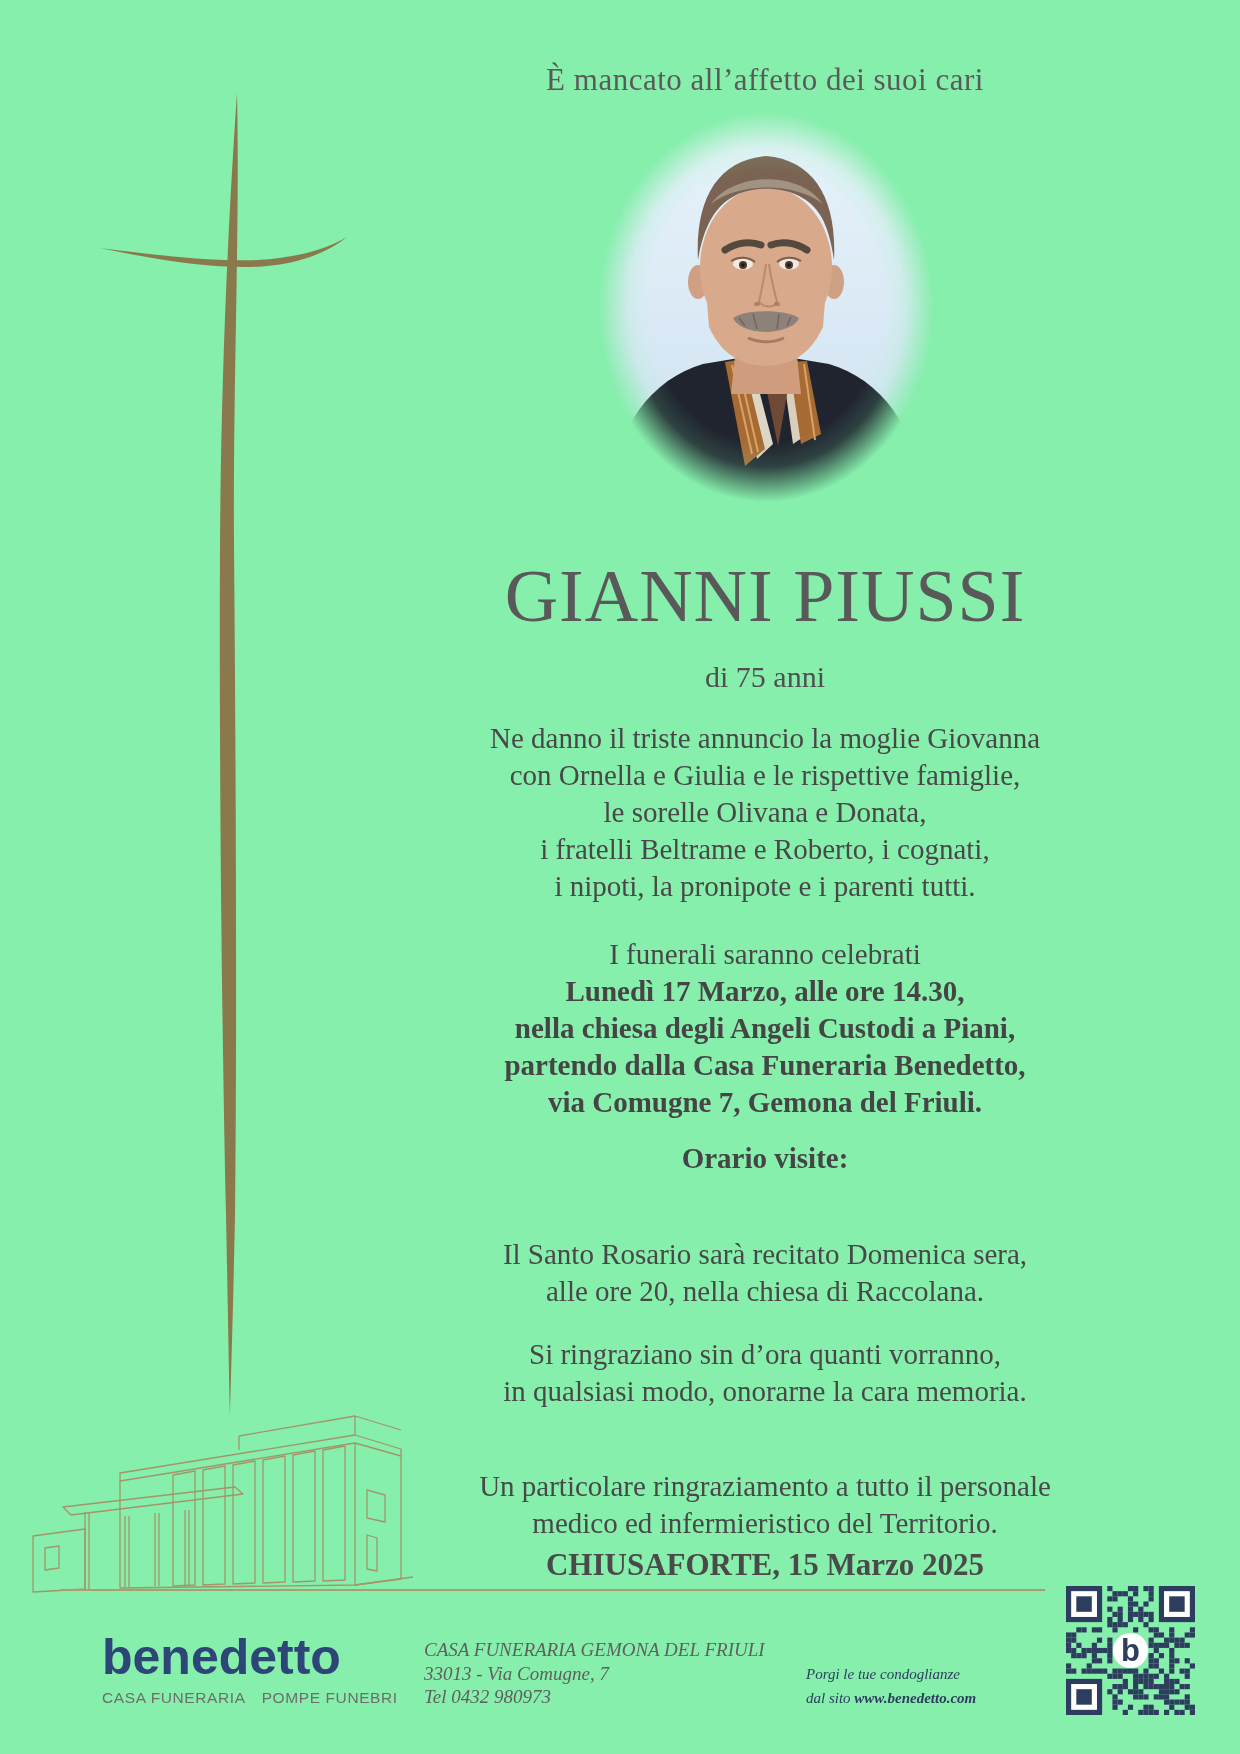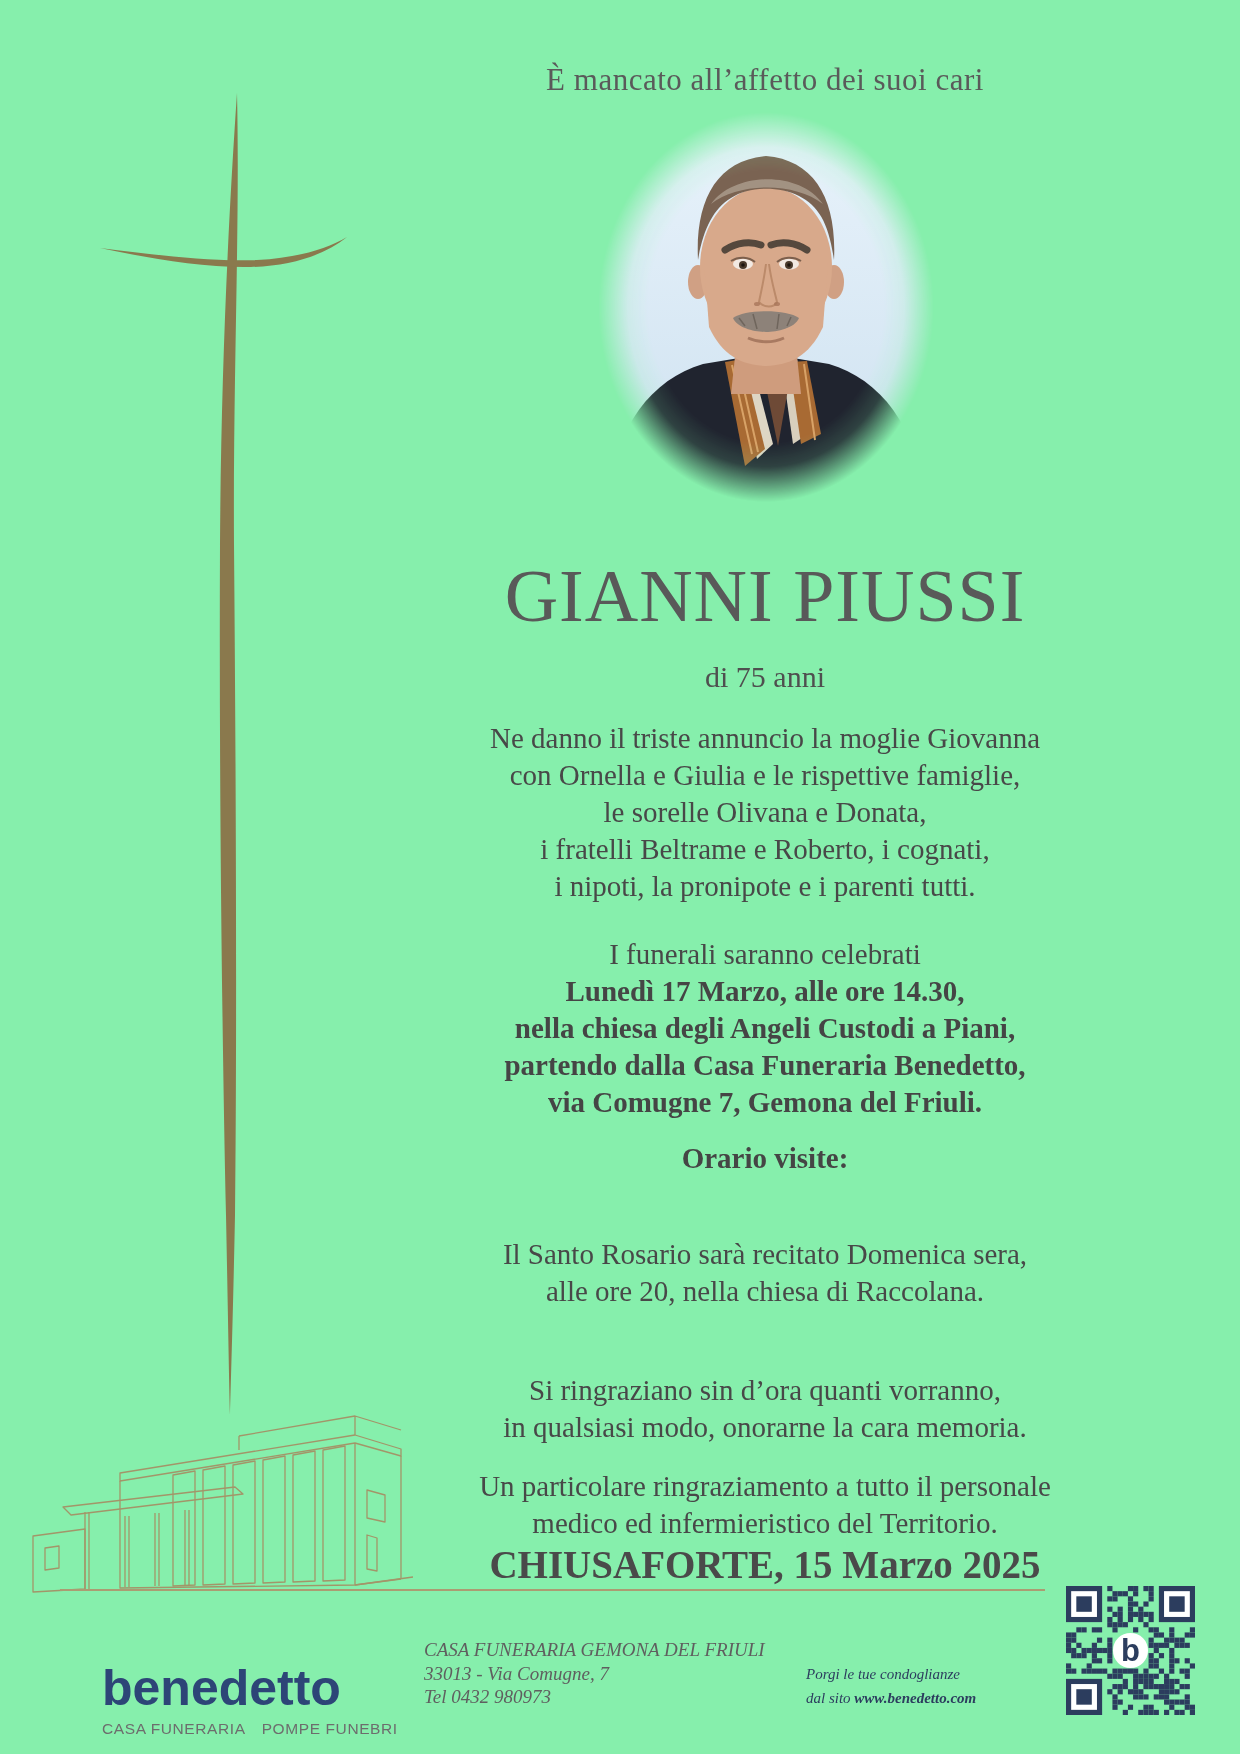--- a/index.html
+++ b/index.html
@@ -9,30 +9,30 @@
   .col{position:absolute;left:420px;width:690px;text-align:center;}
   .intro{top:62px;font-size:31px;color:#5a5a5a;letter-spacing:.5px;}
   .name{top:556px;font-size:74px;color:#595959;letter-spacing:1px;line-height:1.1;}
   .age{top:660px;font-size:30px;color:#4f4f4f;}
   .para{font-size:29px;line-height:37px;color:#484848;}
   .family{top:720px;}
   .funeral{top:936px;}
   .bold{font-weight:bold;color:#454545;}
   .visits{top:1140px;}
   .rosary{top:1236px;}
-  .thanks1{top:1336px;margin-top:36px;}
+  .thanks1{top:1336px;}
   .thanks2{top:1432px;margin-top:36px;}
-  .dateline{top:1546px;font-size:39px;font-weight:bold;color:#4a4a4a;line-height:37px;}
+  .dateline{top:1546px;font-size:31px;font-weight:bold;color:#4a4a4a;line-height:37px;}
   .cross-svg{left:85px;top:85px;width:280px;height:1340px;}
   .building-svg{left:25px;top:1395px;width:390px;height:200px;}
   .gold-rule{left:60px;top:1589px;width:985px;height:2px;background:#ab9c72;}
   .photo{left:598px;top:112px;width:336px;height:390px;
      -webkit-mask-image:radial-gradient(ellipse closest-side at 50% 50%, #000 70%, rgba(0,0,0,.85) 82%, transparent 100%);
      mask-image:radial-gradient(ellipse closest-side at 50% 50%, #000 70%, rgba(0,0,0,.85) 82%, transparent 100%);}
-  .logo-wrap{left:102px;top:1632px;width:300px;margin-top:31px;}
+  .logo-wrap{left:102px;top:1632px;width:300px;}
   .logo-text{font-family:"Liberation Sans", sans-serif;font-weight:bold;font-size:50px;line-height:1.0;
              color:#2d4577;letter-spacing:0;}
   .logo-tagline{margin-top:7px;display:flex;gap:16px;font-family:"Liberation Sans", sans-serif;
              font-size:15.5px;color:#6d6d6d;letter-spacing:.6px;}
   .address{left:424px;top:1638px;font-size:19px;font-style:italic;line-height:23.5px;color:#5f5f5f;}
   .condolences{left:806px;top:1662px;font-size:15px;font-style:italic;line-height:24px;color:#2c3d5e;}
   .condolences b{font-weight:bold;}
   .qr-wrap{left:1066px;top:1586px;width:129px;height:129px;}
   .qr-wrap svg{width:129px;height:129px;display:block;}
 </style>

